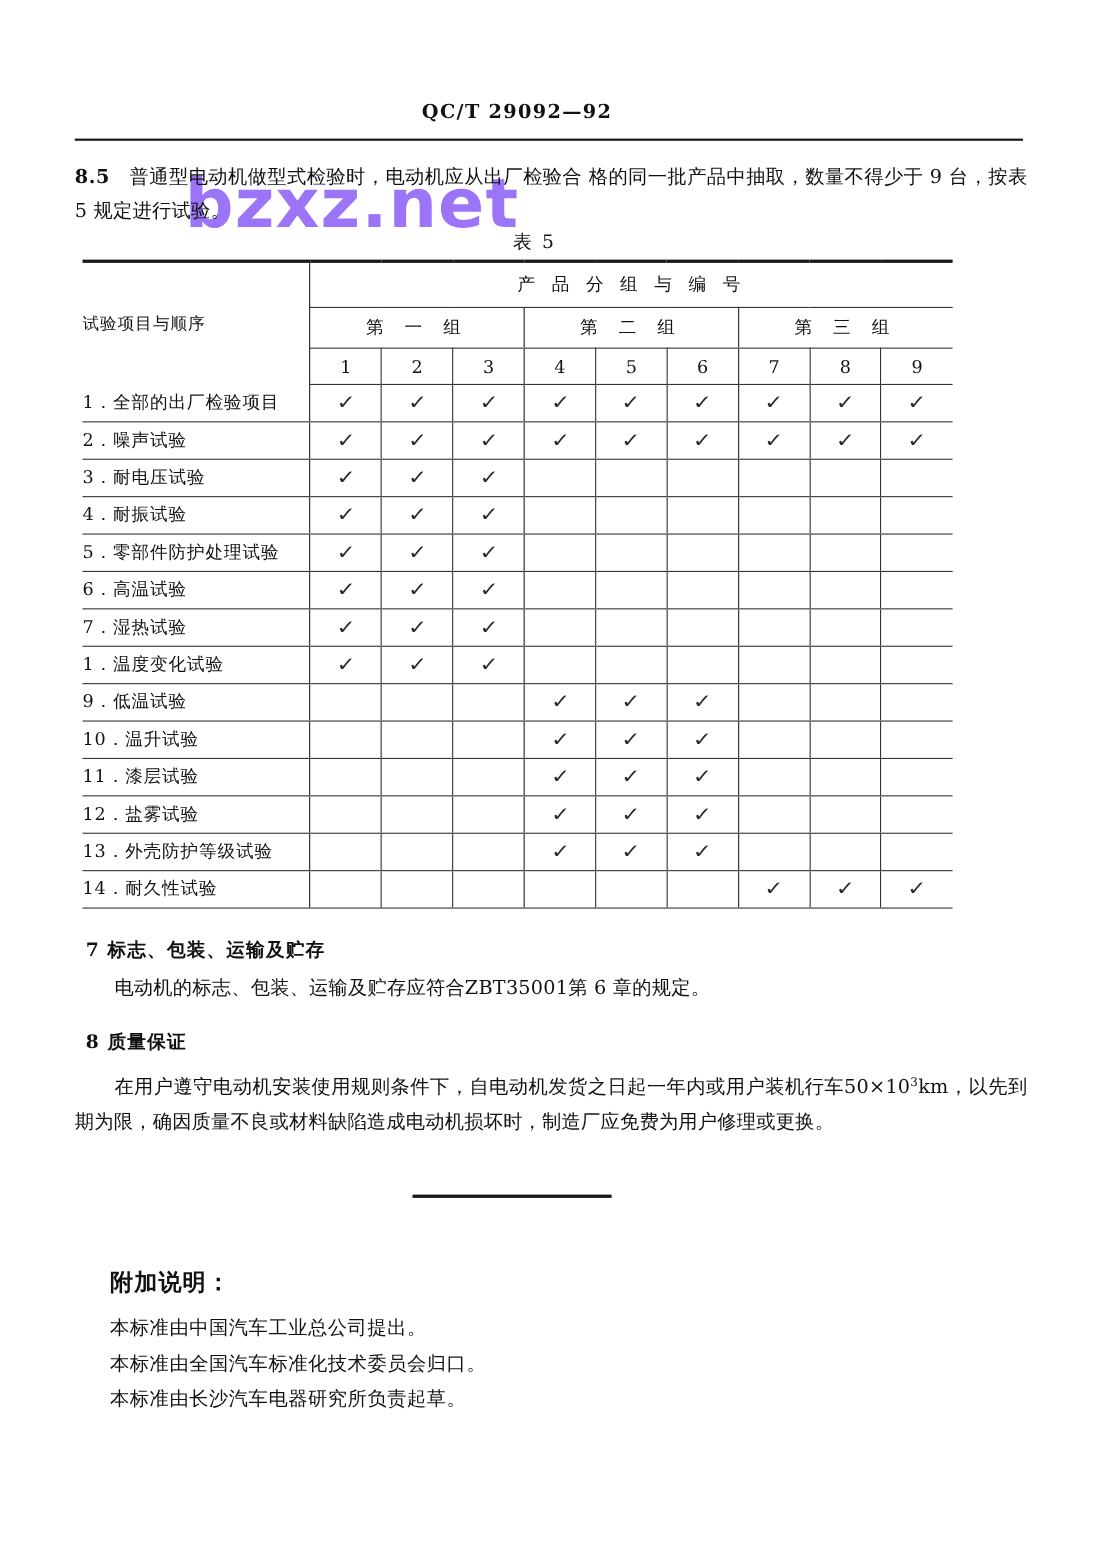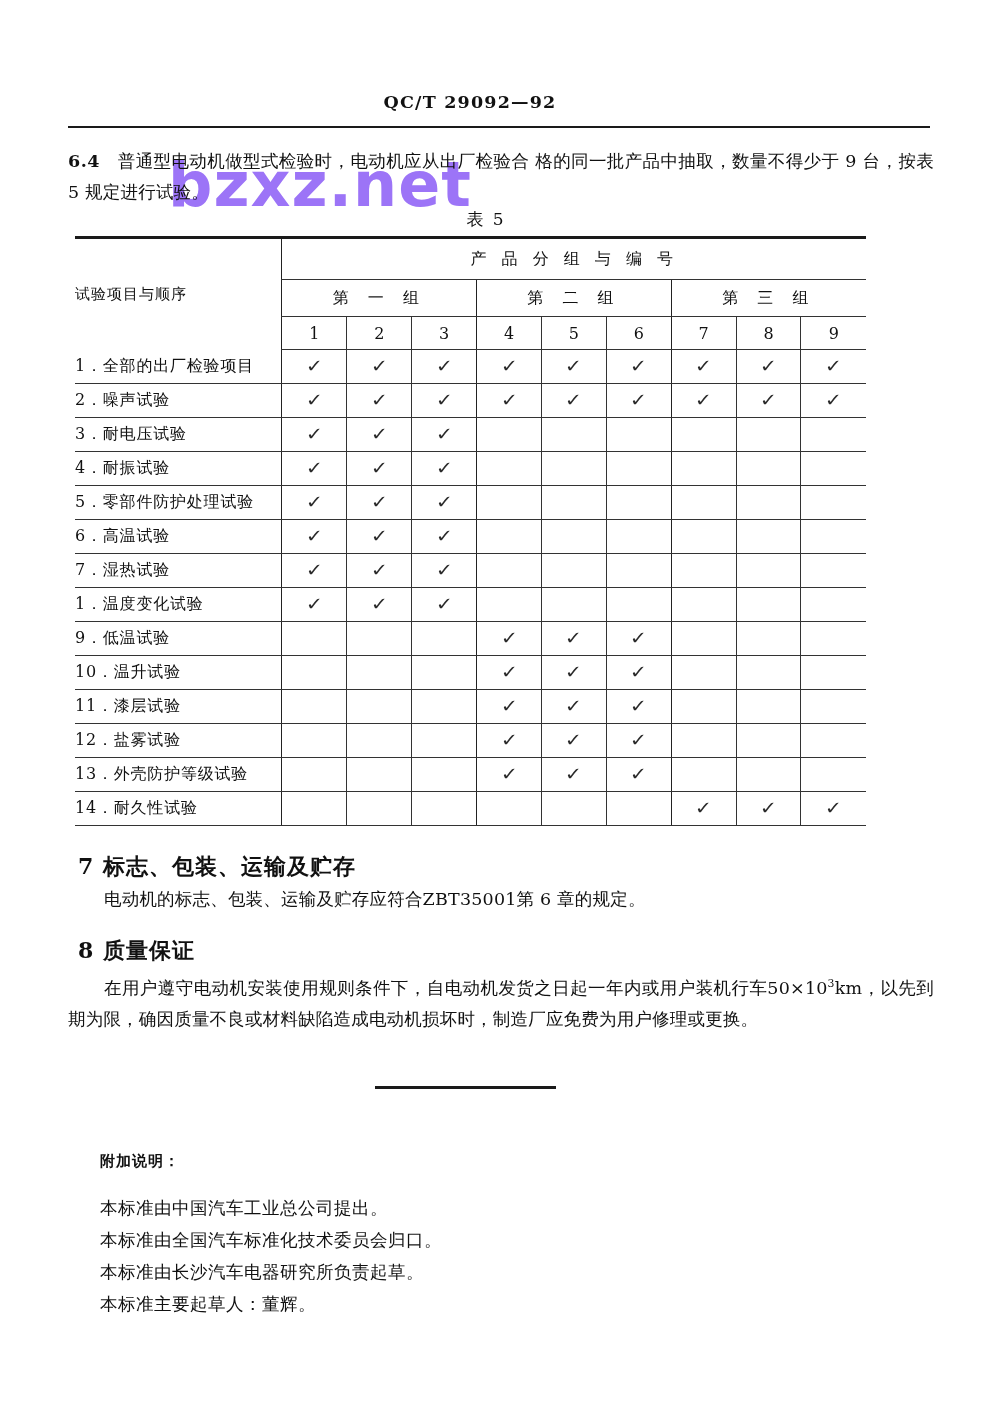--- a/index.html
+++ b/index.html
@@ -126,21 +126,21 @@
   .lefthdr {
     text-align: left;
     vertical-align: middle;
     font-size: 15px;
     letter-spacing: 1px;
   }
 
   
   .sec-h {
     position: absolute;
-    font-size: 22px;
+    font-size: 17px;
     font-weight: bold;
     letter-spacing: 1px;
   }
   .sec-p {
     position: absolute;
     font-size: 17.5px;
     line-height: 31px;
     letter-spacing: 0.2px;
     text-align: justify;
   }
@@ -155,21 +155,21 @@
     top: 1086px;
     width: 181px;
     height: 3px;
     background: #1a1a1a;
   }
 
   
   #appx-title {
     position: absolute;
     left: 100px; top: 1152px;
-    font-size: 15px;
+    font-size: 21px;
     font-weight: bold;
     letter-spacing: 1px;
   }
   #appx-list {
     position: absolute;
     left: 100px; top: 1192px;
     font-size: 17.5px;
     line-height: 32px;
     letter-spacing: 0.5px;
   }
@@ -181,21 +181,21 @@
 
 <div id="page">
 
   <div id="watermark">bzxz.net</div>
 
   <div id="content">
 
     <div class="running-head">QC/T  29092—92</div>
     <div class="rule-top"></div>
 
-    <div class="para" id="p64"><span class="num">6.4</span>&nbsp;&nbsp;&nbsp;<span>普通型电动机做型式检验时，电动机应从出厂检验合 格的同一批产品中抽取，数量不得少于 9 台，按表 5 规定进行试验。</span></div>
+    <div class="para" id="p64"><span class="num">8.5</span>&nbsp;&nbsp;&nbsp;<span>普通型电动机做型式检验时，电动机应从出厂检验合 格的同一批产品中抽取，数量不得少于 9 台，按表 5 规定进行试验。</span></div>
 
     <div class="table-caption">表   5</div>
 
     <table id="tbl">
       <colgroup>
         <col style="width:207px">
         <col span="9" style="width:64.9px">
       </colgroup>
       <thead>
         <tr>
@@ -397,17 +397,16 @@
     <div class="sec-h" id="h8">8   质量保证</div>
     <div class="sec-p" id="s8"><span>在用户遵守电动机安装使用规则条件下，自电动机发货之日起一年内或用户装机行车50×10</span><sup>3</sup><span>km，以先到期为限，确因质量不良或材料缺陷造成电动机损坏时，制造厂应免费为用户修理或更换。</span></div>
 
     <div class="mid-rule"></div>
 
     <div id="appx-title">附加说明：</div>
     <div id="appx-list">
         <div>本标准由中国汽车工业总公司提出。</div>
         <div>本标准由全国汽车标准化技术委员会归口。</div>
         <div>本标准由长沙汽车电器研究所负责起草。</div>
-        <div>本标准主要起草人：董辉。</div>
       </div>
 
   </div>
 </div>
 
 </body></html>

